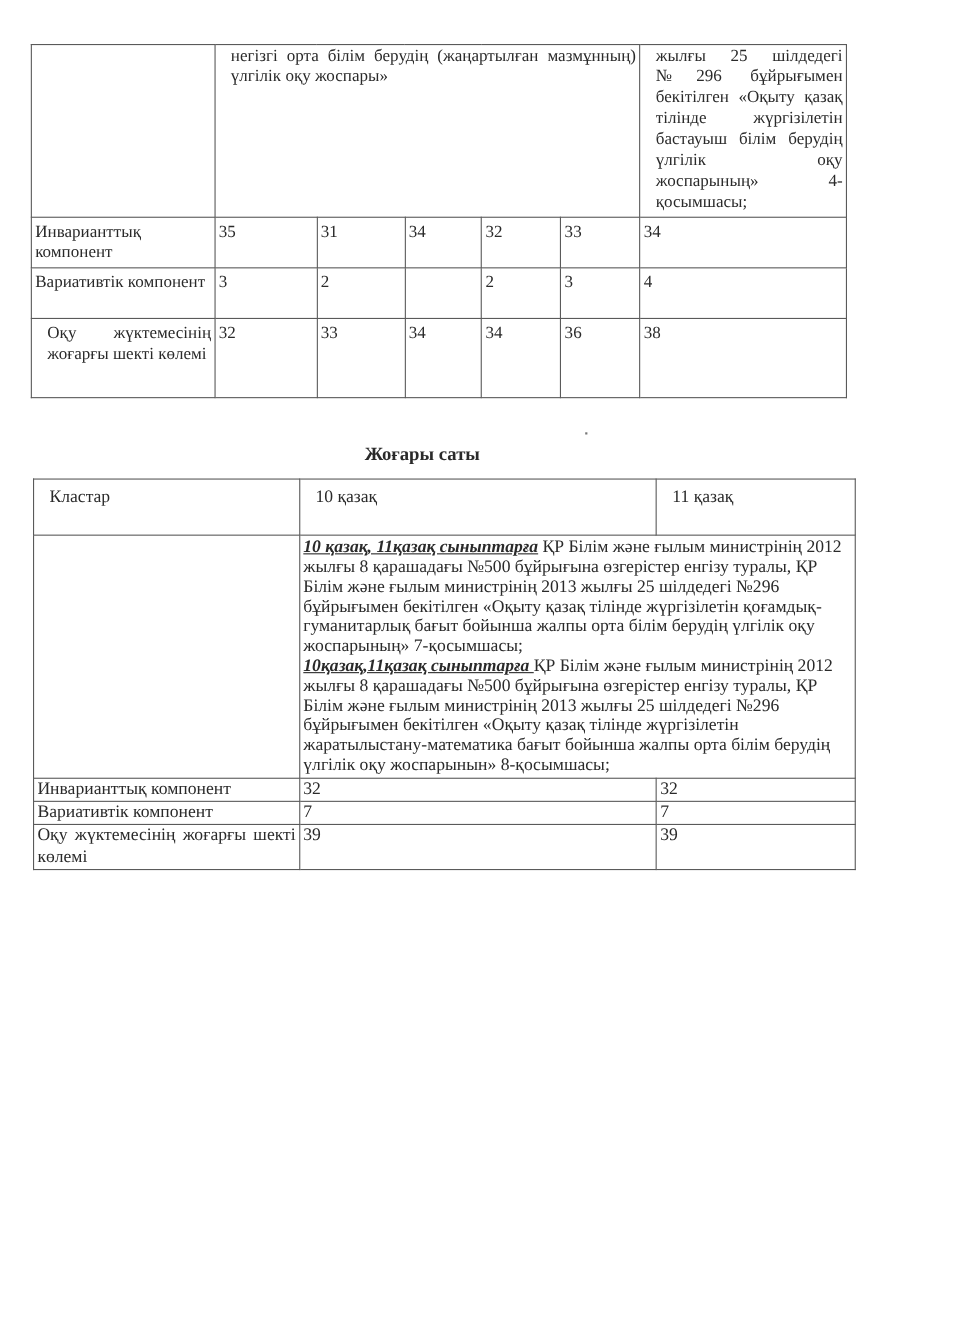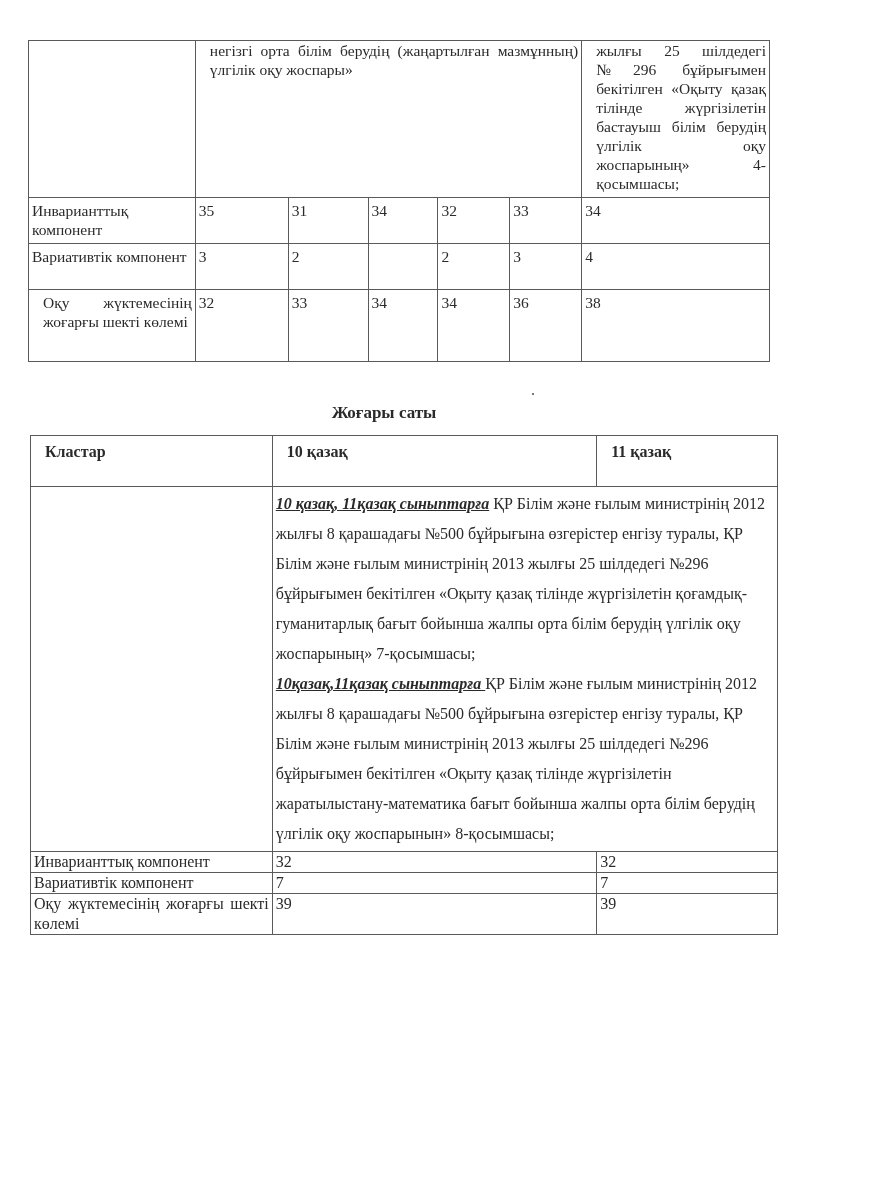--- a/index.html
+++ b/index.html
@@ -10,22 +10,22 @@
   #top-table { left: 28px; top: 40px; width: 742px; }
   #top-table td.just { text-align: justify; padding-left: 14px; }
   #top-table tr.head td { height: 156px; }
   #top-table tr.r1 td { height: 42px; padding-top: 3px; }
   #top-table tr.r2 td { height: 42px; padding-top: 3px; }
   #top-table tr.r3 td { height: 68px; padding-top: 3px; }
   .section-title { position: absolute; top: 403px; left: 0; width: 768px; text-align: center;
                    font-weight: bold; font-size: 17px; }
   .dot { position: absolute; left: 532px; top: 393px; width: 2px; height: 2px; background: #777; }
   #bottom-table { left: 30px; top: 435px; width: 748px; }
-  #bottom-table tr.head td { height: 44px; font-weight: bold; font-size: 16px; padding-top: 6px; padding-left: 14px; }
-  #bottom-table tr.body td { font-size: 16px; line-height: 30px; padding-top: 2px; padding-bottom: 2px; }
+  #bottom-table tr.head td { height: 44px; font-weight: normal; font-size: 16px; padding-top: 6px; padding-left: 14px; }
+  #bottom-table tr.body td { font-size: 16px; line-height: 18px; padding-top: 2px; padding-bottom: 2px; }
   #bottom-table tr.row td { font-size: 16px; line-height: 20px; }
   .lead { font-weight: bold; font-style: italic; text-decoration: underline; }
   .para { display: block; }
 </style>
 </head>
 <body>
 
 <table id="top-table">
   <colgroup>
     <col style="width:167px">

